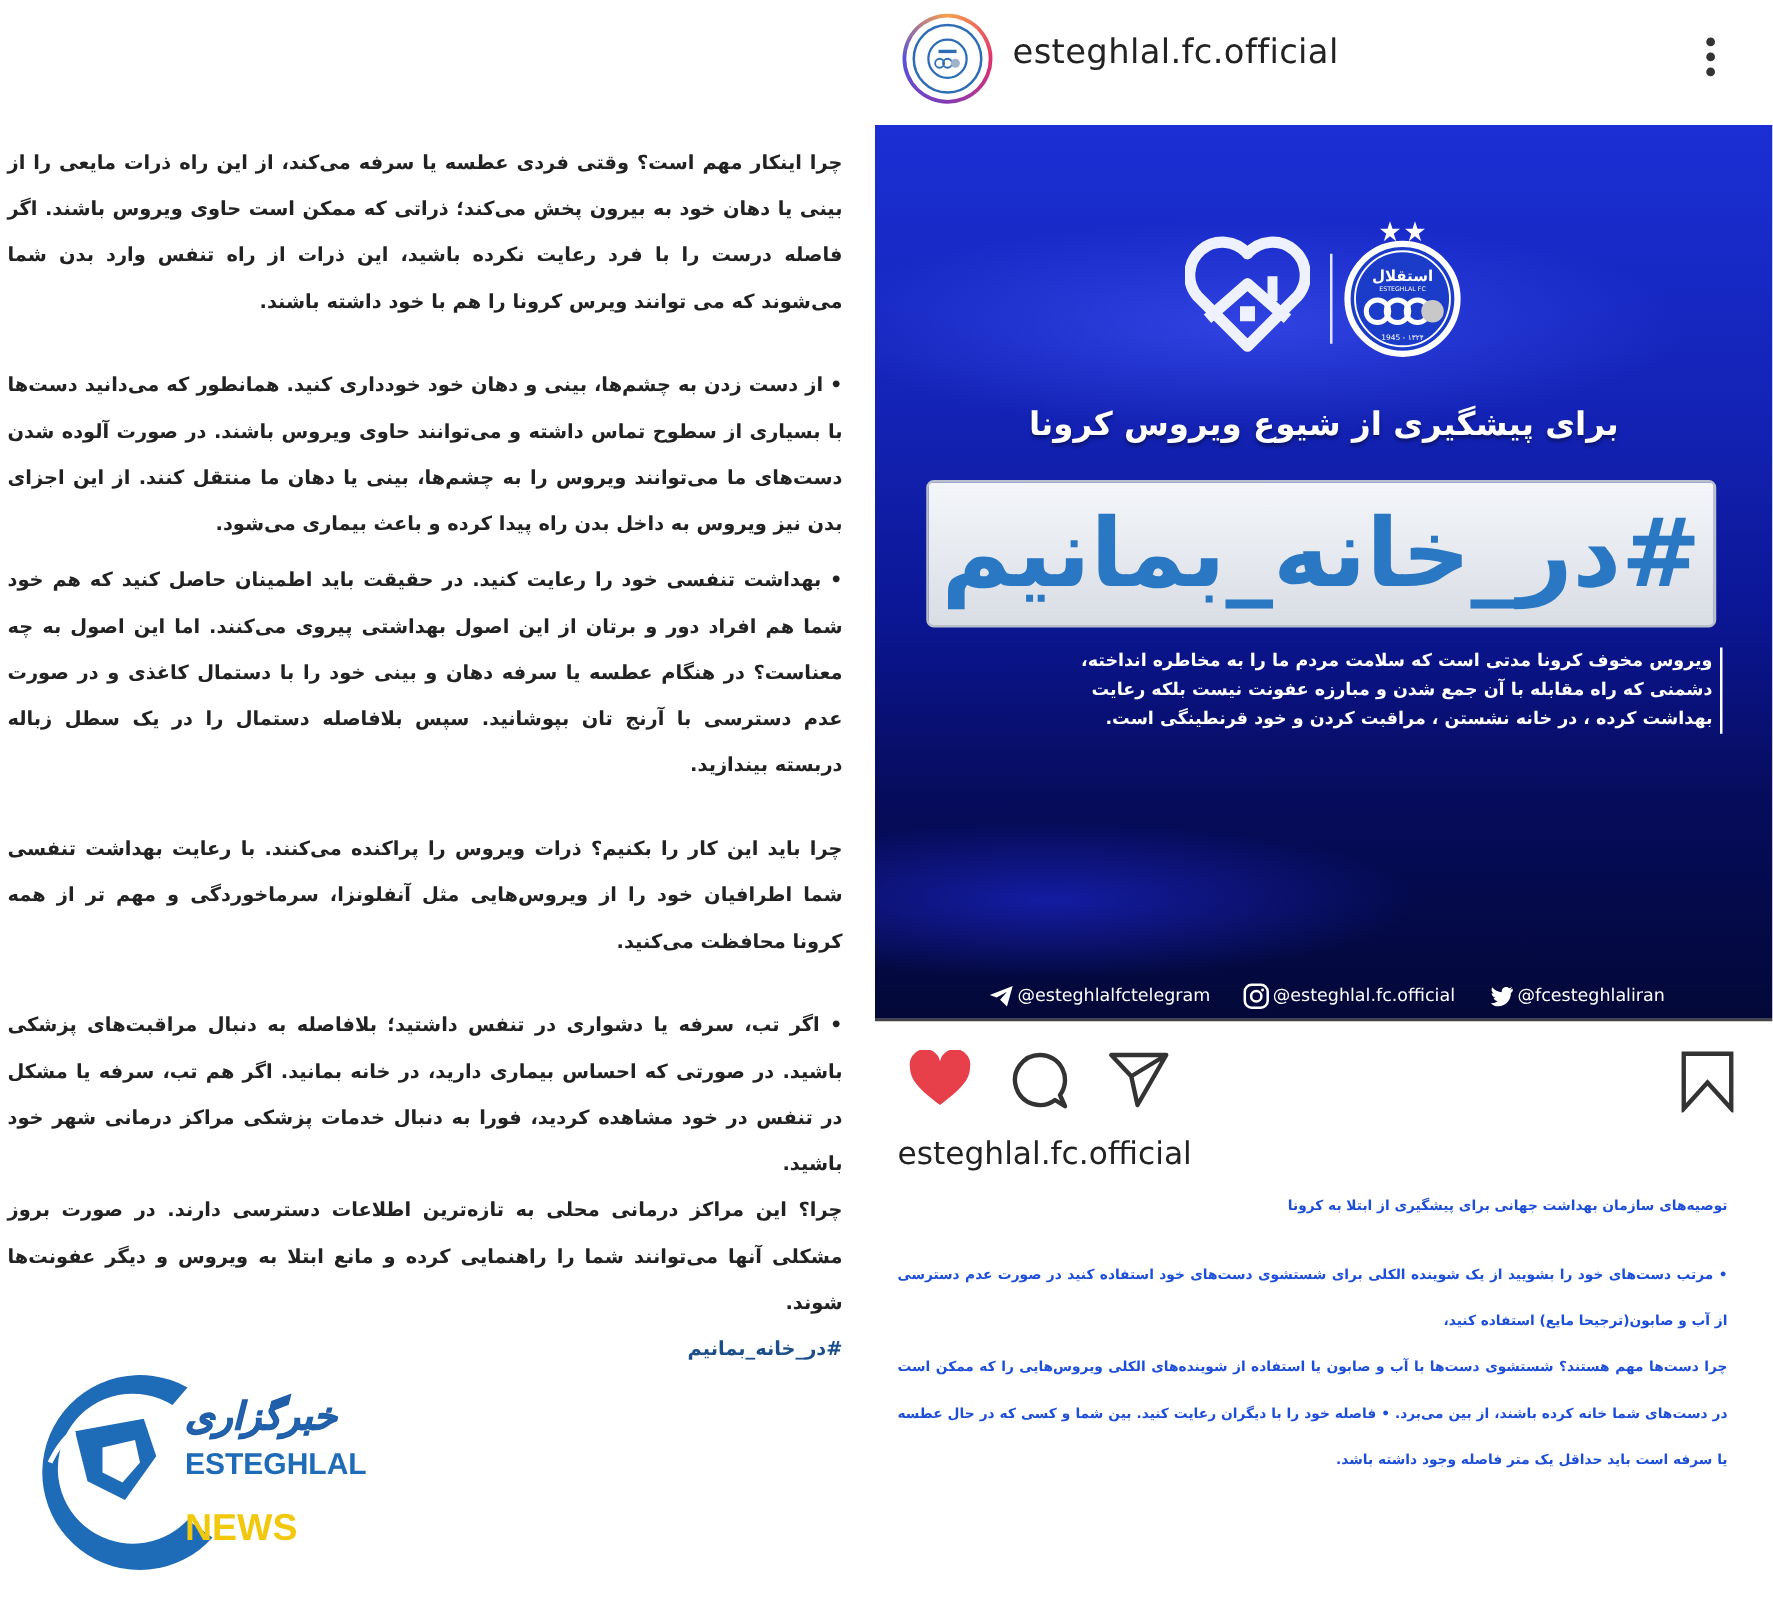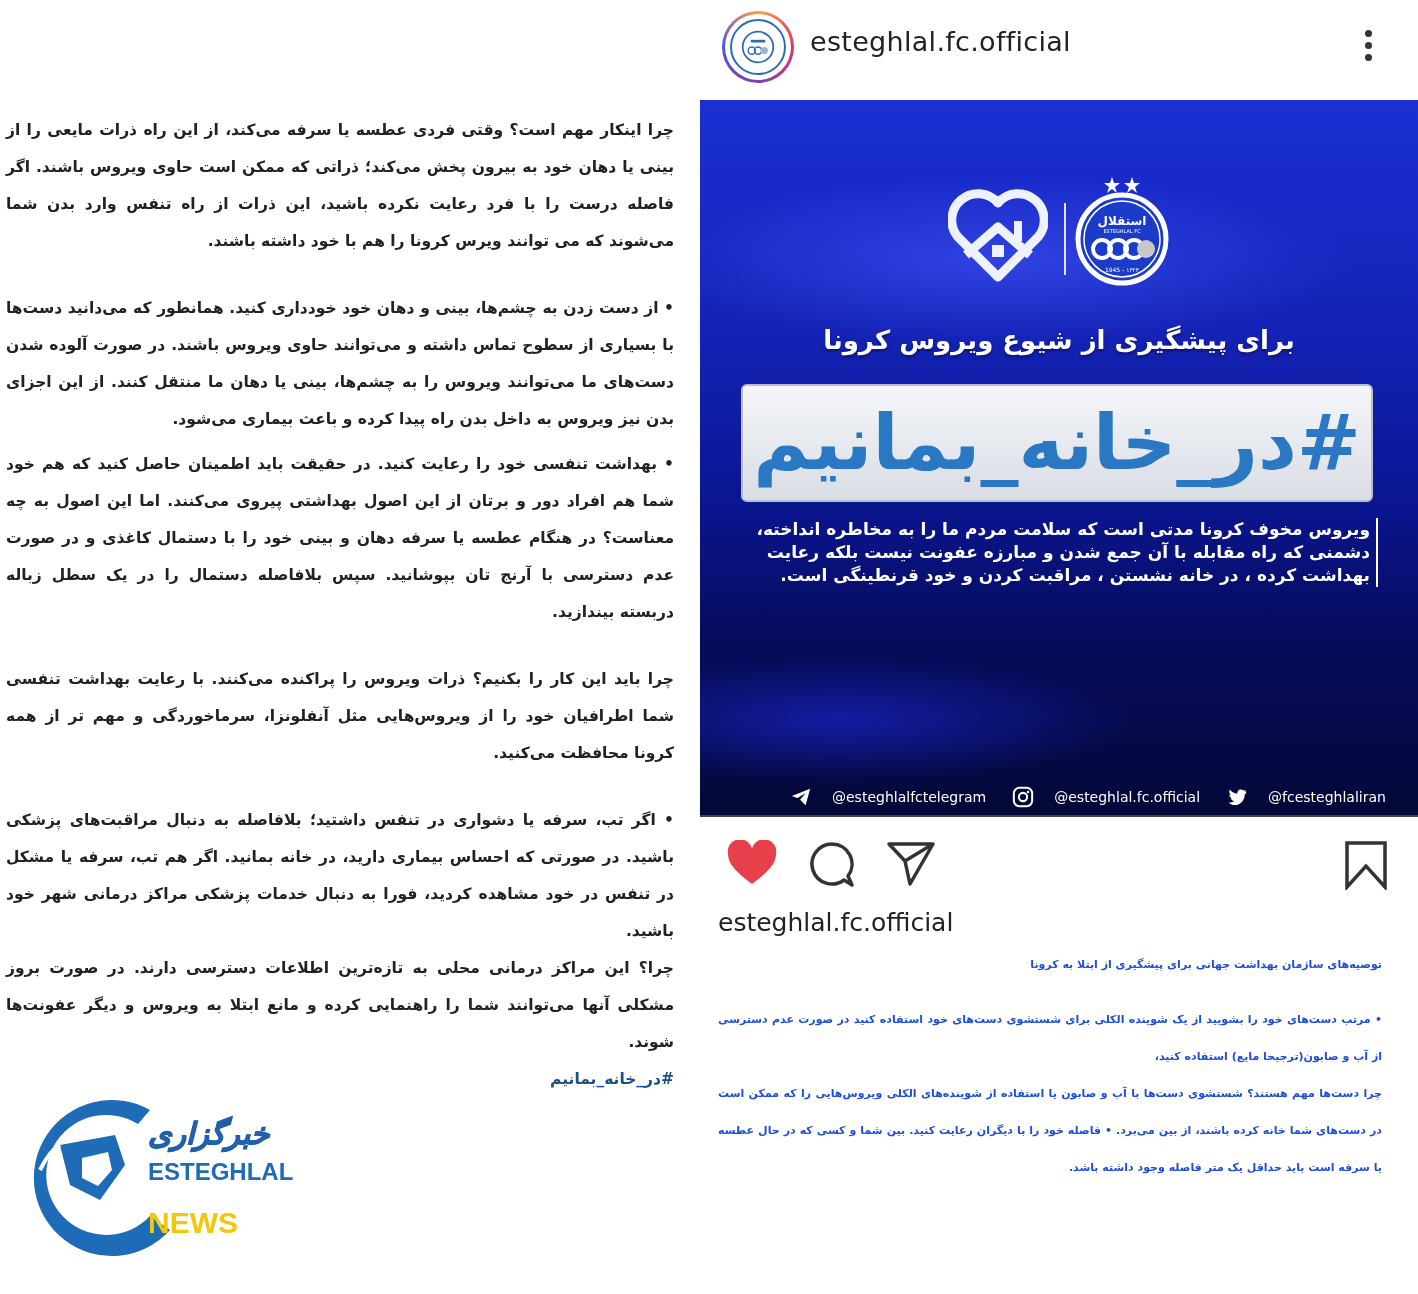--- a/index.html
+++ b/index.html
@@ -59,28 +59,28 @@
   }
   .hashtag-box {
     position: absolute; left: 41px; top: 284px; width: 632px; height: 118px;
     background: linear-gradient(180deg, #f4f6fa 0%, #d9dde4 100%);
     border: 2px solid #b9c0cc; border-radius: 6px;
     display: flex; align-items: center; justify-content: center; direction: rtl;
   }
   .hashtag-text { color: #2a78c4; font-weight: bold; font-size: 76px; line-height: 1; }
   .body-text {
     position: absolute; right: 40px; top: 418px; width: 640px; direction: rtl; text-align: right;
-    color: #fff; font-weight: bold; font-size: 17px; line-height: 23px;
+    color: #fff; font-weight: bold; font-size: 14px; line-height: 23px;
     border-right: 2px solid #fff; padding-right: 6px;
   }
   .social-bar {
     position: absolute; left: 90px; top: 686px; width: 560px; height: 22px;
     display: flex; align-items: center; gap: 26px; color: #fff; font-size: 14px;
   }
-  .social { display: flex; align-items: center; gap: 20px; }
+  .social { display: flex; align-items: center; gap: 2px; }
   .social svg { width: 22px; height: 22px; }
 
   .actions { position: absolute; left: 0; top: 830px; width: 718px; height: 70px; }
   .action { position: absolute; top: 10px; cursor: pointer; }
   .like { left: 26px; } .comment { left: 108px; } .share { left: 186px; } .save { left: 644px; }
 
   .caption-user {
     position: absolute; left: 18px; top: 908px;
     font-family: "DejaVu Sans", sans-serif; font-size: 25px; color: #222;
   }

